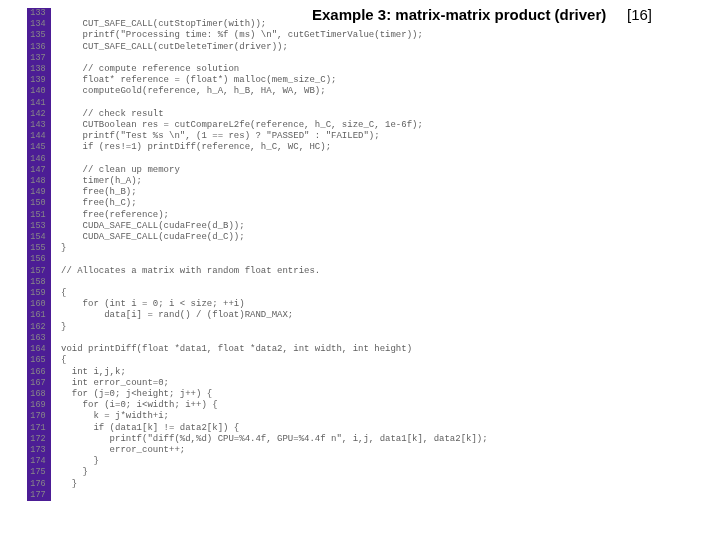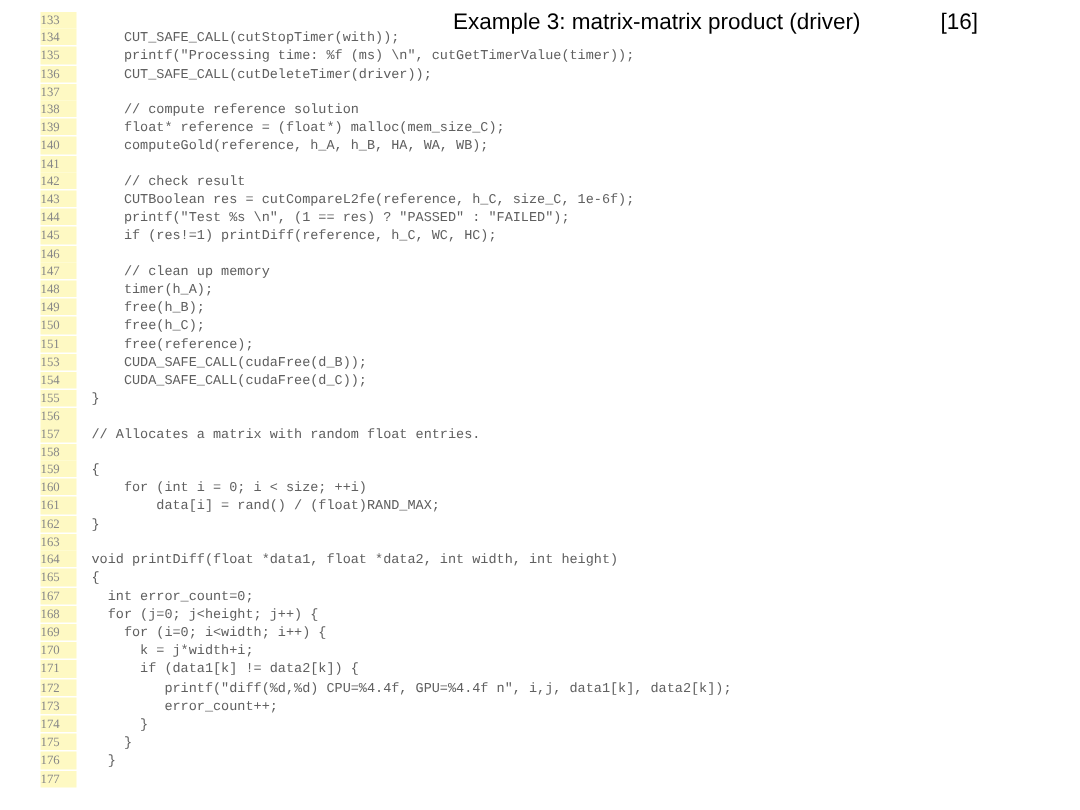--- a/index.html
+++ b/index.html
@@ -15,22 +15,23 @@
   }
   .header {
     position: absolute;
     top: 6px;
     left: 0;
     width: 100%;
     font-size: 15px;
   }
   .title {
     position: absolute;
-    left: 302px;
+    left: 312px;
     top: 0;
+    font-weight: bold;
   }
   .pagenum {
     position: absolute;
     right: 68px;
     top: 0;
   }
   .code-block {
     position: absolute;
     left: 27px;
     top: 8px;
@@ -41,26 +42,26 @@
     align-items: baseline;
     font-family: "Courier New", monospace;
     font-size: 9px;
     line-height: 11.2px;
     white-space: pre;
     color: #606060;
   }
   .ln {
     display: inline-block;
     width: 24px;
-    text-align: left;
+    text-align: center;
     color: #888;
-    background: #fef9c3;
+    background: #4c1d95;
     padding-right: 2px;
     margin-right: 10px;
-    font-family: Liberation Serif, serif;
+    font-family: Liberation Mono, monospace;
     font-size: 8.5px;
   }
 </style>
 </head>
 <body>
 
 <div class="header">
   <span class="title">Example 3: matrix-matrix product (driver)</span>
   <span class="pagenum">[16]</span>
 </div>
@@ -91,20 +92,21 @@
     <div class="code-line"><span class="ln">156</span><span></span></div>
     <div class="code-line"><span class="ln">157</span><span>// Allocates a matrix with random float entries.</span></div>
     <div class="code-line"><span class="ln">158</span></div>
     <div class="code-line"><span class="ln">159</span><span>{</span></div>
     <div class="code-line"><span class="ln">160</span><span>    for (int i = 0; i &lt; size; ++i)</span></div>
     <div class="code-line"><span class="ln">161</span><span>        data[i] = rand() / (float)RAND_MAX;</span></div>
     <div class="code-line"><span class="ln">162</span><span>}</span></div>
     <div class="code-line"><span class="ln">163</span><span></span></div>
     <div class="code-line"><span class="ln">164</span><span>void printDiff(float *data1, float *data2, int width, int height)</span></div>
     <div class="code-line"><span class="ln">165</span><span>{</span></div>
+    <div class="code-line"><span class="ln">166</span><span>  int i,j,k;</span></div>
     <div class="code-line"><span class="ln">167</span><span>  int error_count=0;</span></div>
     <div class="code-line"><span class="ln">168</span><span>  for (j=0; j&lt;height; j++) {</span></div>
     <div class="code-line"><span class="ln">169</span><span>    for (i=0; i&lt;width; i++) {</span></div>
     <div class="code-line"><span class="ln">170</span><span>      k = j*width+i;</span></div>
     <div class="code-line"><span class="ln">171</span><span>      if (data1[k] != data2[k]) {</span></div>
     <div class="code-line"><span class="ln">172</span><span>         printf("diff(%d,%d) CPU=%4.4f, GPU=%4.4f n", i,j, data1[k], data2[k]);</span></div>
     <div class="code-line"><span class="ln">173</span><span>         error_count++;</span></div>
     <div class="code-line"><span class="ln">174</span><span>      }</span></div>
     <div class="code-line"><span class="ln">175</span><span>    }</span></div>
     <div class="code-line"><span class="ln">176</span><span>  }</span></div>

